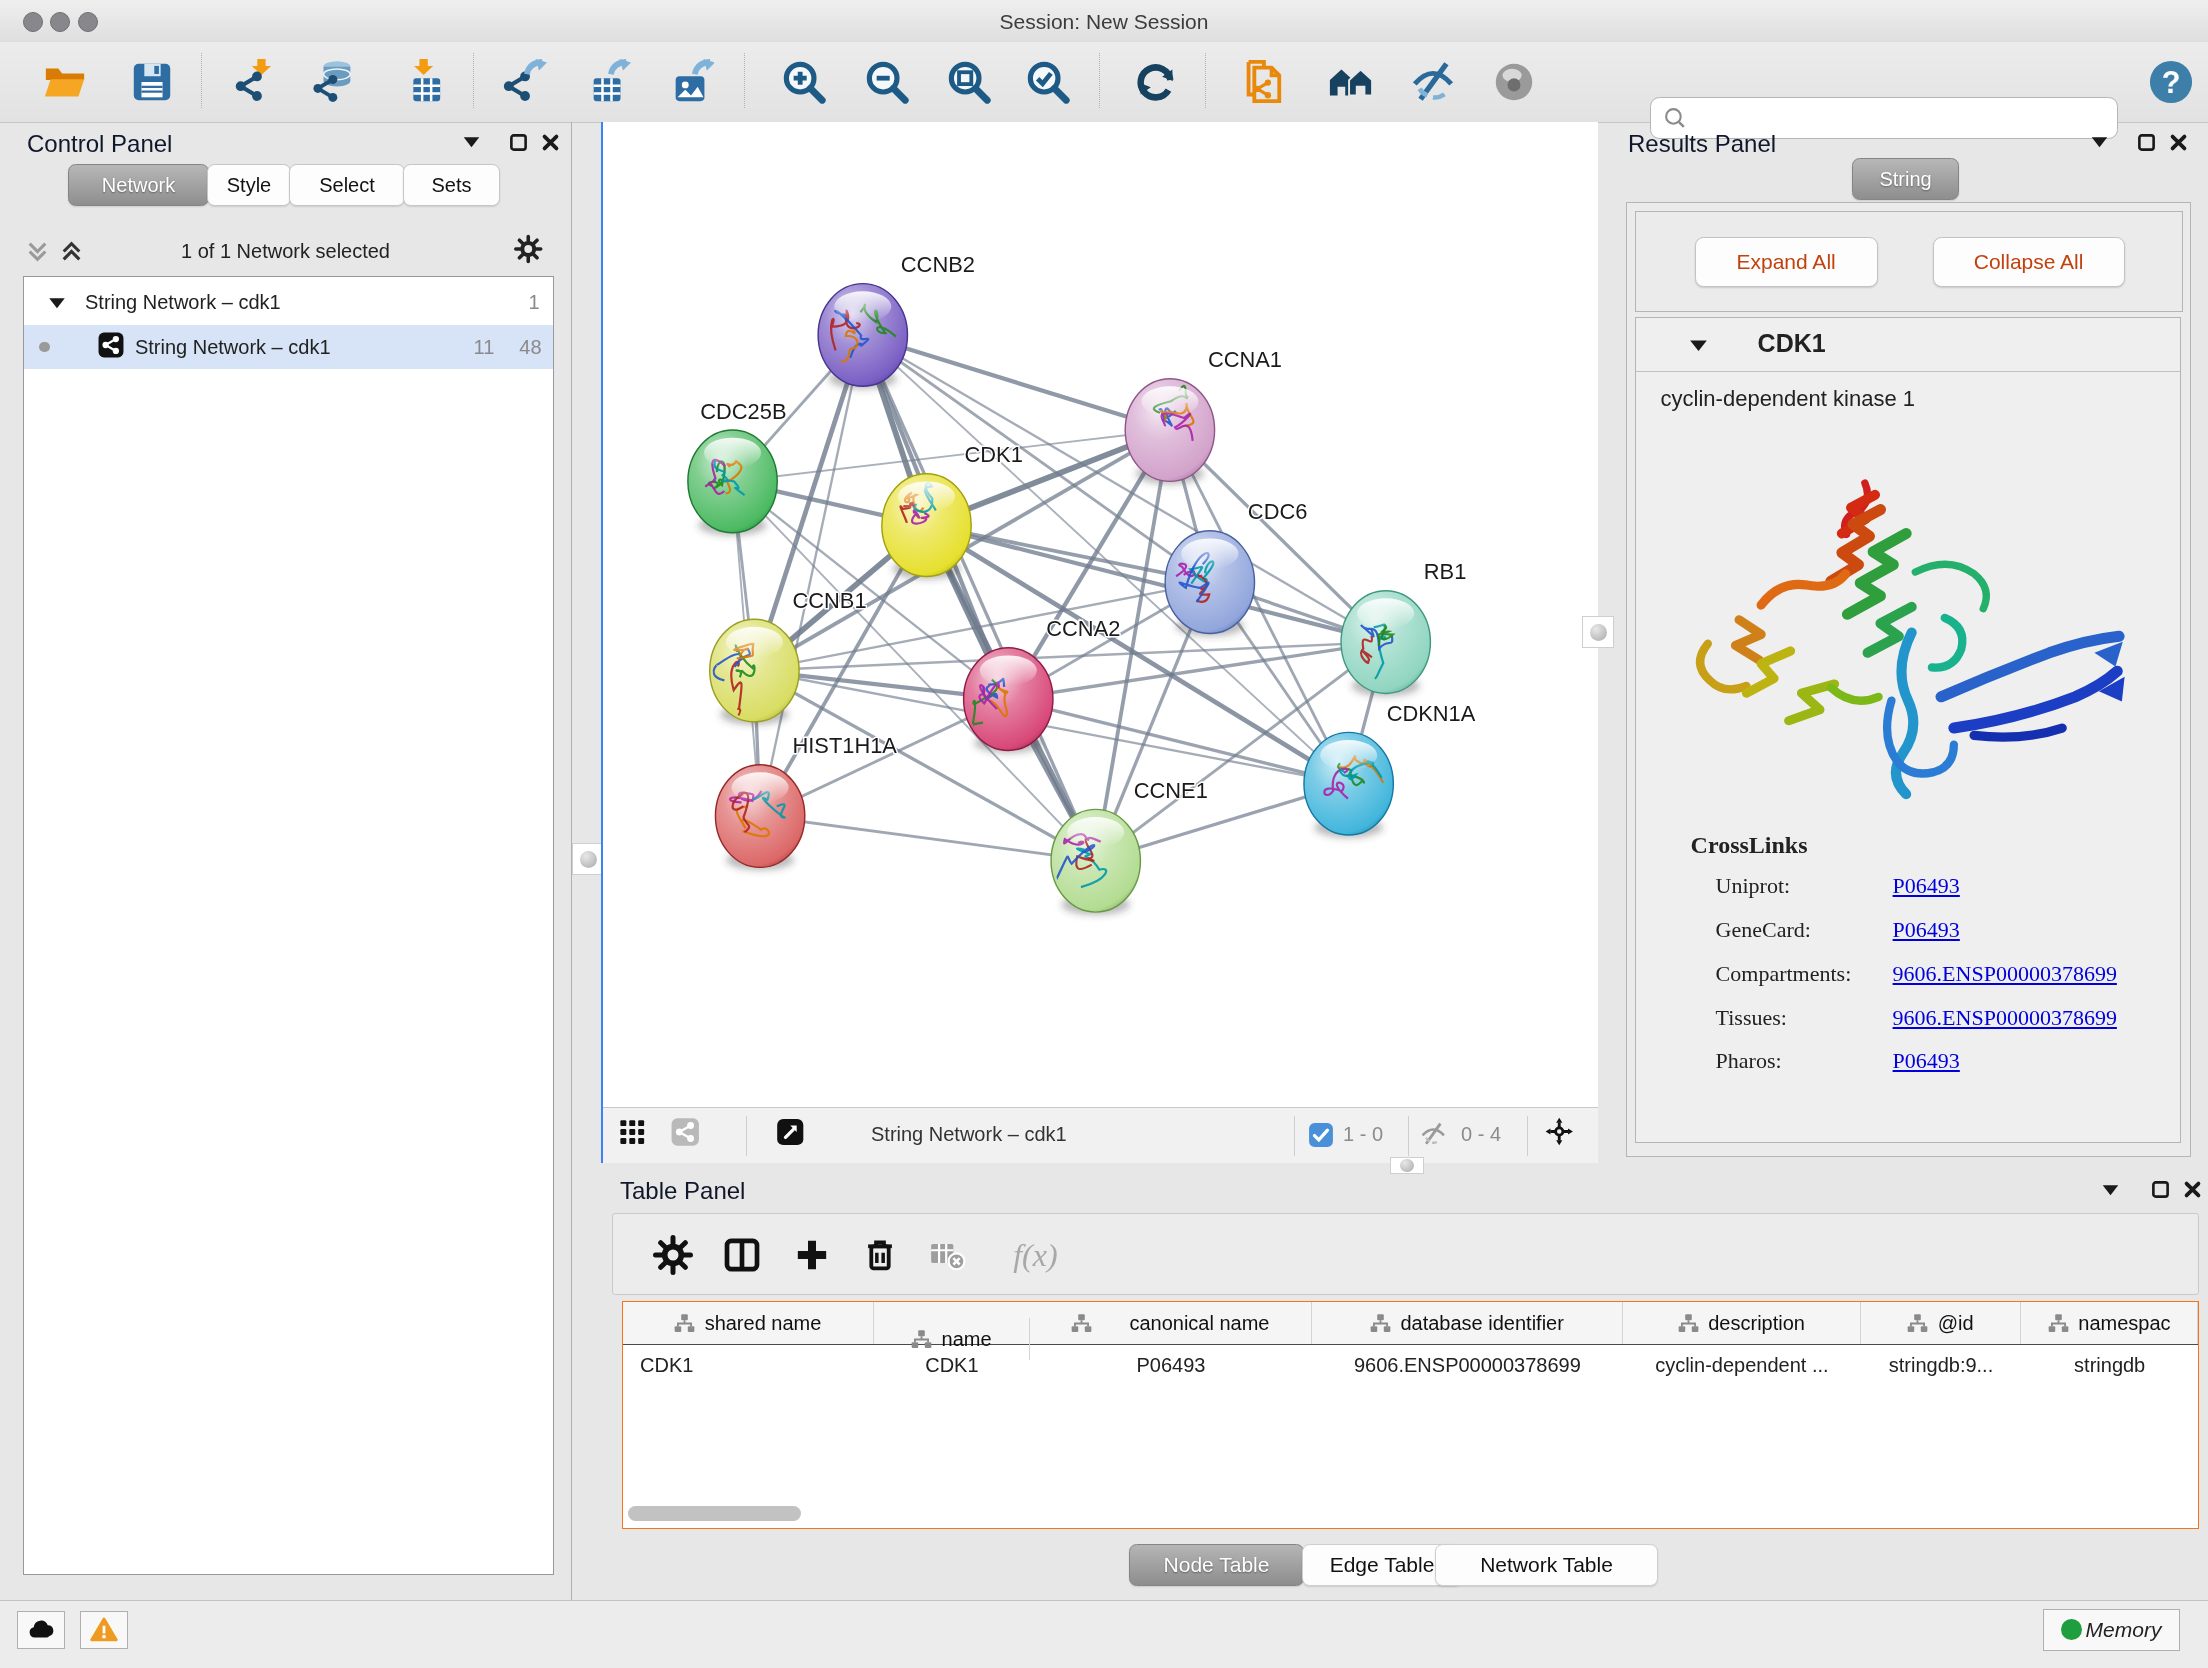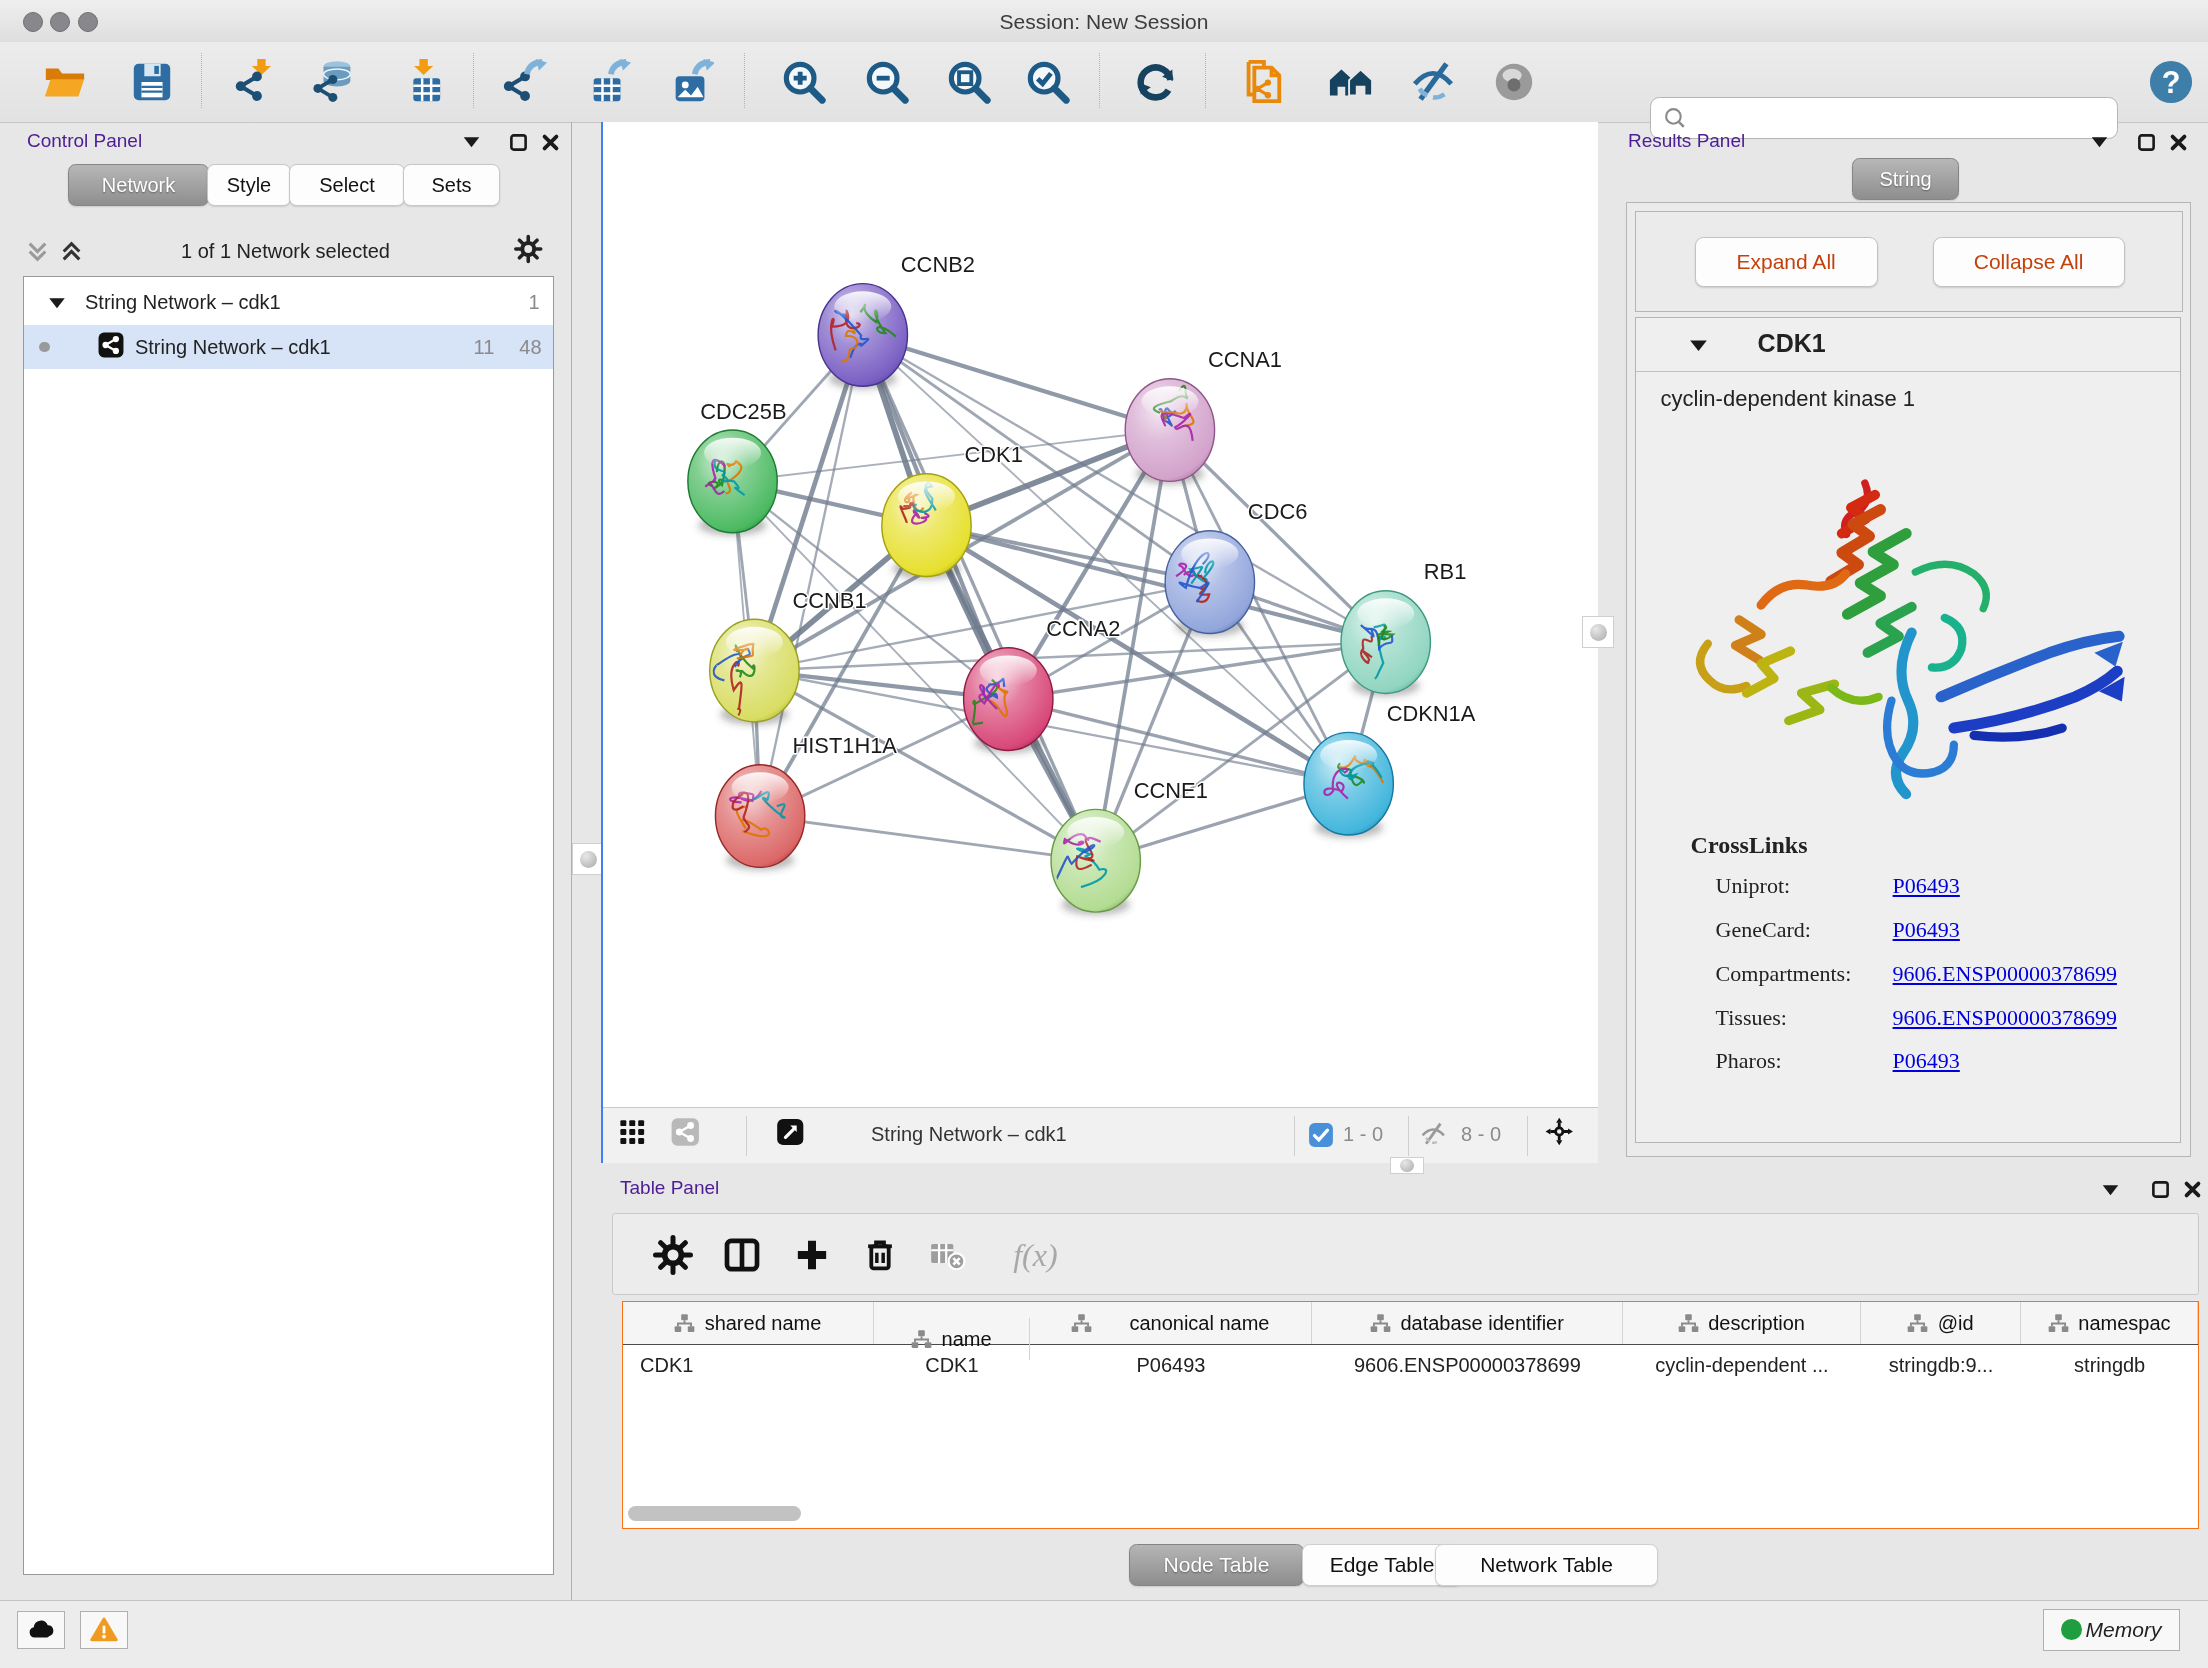--- a/index.html
+++ b/index.html
@@ -16,21 +16,21 @@
   
   #toolbar{left:0;top:42px;width:2208px;height:80px;background:linear-gradient(#ececec,#e2e2e2);
            border-bottom:1px solid #c6c6c6;}
   .tbicon{position:absolute;top:14.3px;width:51px;height:51px;display:flex;
           align-items:center;justify-content:center;cursor:pointer;}
   .tbsep{position:absolute;top:11.4px;height:55px;width:0;border-left:1.9px dotted #b1b1b1;}
   #main-search{position:absolute;left:1650px;top:55px;width:468px;height:42px;border:1px solid #b5b5b5;
                border-radius:9.5px;background:#fff;font-size:21px;padding:0 13.3px 0 49px;box-sizing:border-box;outline:none;}
   #search-glass{position:absolute;left:1663px;top:64px;}
   
-  .panel-title{font-size:19px;color:#4c1d95;}
+  .panel-title{font-size:24px;color:#0f172a;}
   .win-ic{position:absolute;width:28.5px;height:25px;display:flex;align-items:center;justify-content:center;cursor:pointer;}
   .tab{position:absolute;height:40px;border:1px solid #c6c6c6;background:#fdfdfd;border-radius:7.6px;
        display:flex;align-items:center;justify-content:center;font-size:20px;color:#111;
        box-shadow:0 1px 1.9px rgba(0,0,0,.12);cursor:pointer;}
   .tab.sel{background:linear-gradient(#b7b7b7,#8e8e8e);color:#fff;border-color:#858585;
            text-shadow:0 1px 1.9px rgba(0,0,0,.4);}
   
   #control-panel{left:0;top:122px;width:571px;height:1478px;border-right:1px solid #b0b0b0;}
   #cp-listbox{position:absolute;left:23px;top:154px;width:529px;height:1297px;background:#fff;
               border:1px solid #999;}
@@ -679,21 +679,21 @@
       </span>
     <span class="ns-txt" style="left:740px">1 - 0</span>
     <span class="ns-sep" style="left:805px"></span>
     <span class="win-ic" style="left:816px;top:13.3px">
       <svg width="28.5" height="28.5" viewBox="0 0 24 24">
           <path d="M3 13 q9 -10 18 0" stroke="#9a9a9a" stroke-width="2.2" fill="none"></path>
           <path d="M6 20 L18 3" stroke="#9a9a9a" stroke-width="2.4"></path>
           <path d="M6 15 q1 2 3 3 M11 19 q2 0.5 4 -0.5" stroke="#bdbdbd" stroke-width="2" fill="none"></path>
         </svg>
       </span>
-    <span class="ns-txt" style="left:858px">8 - 0</span>
+    <span class="ns-txt" style="left:858px">0 - 4</span>
     <span class="ns-sep" style="left:924px"></span>
     <span class="win-ic" style="left:942px;top:10.5px">
       <svg width="35" height="35" viewBox="0 0 24 24">
           <g stroke="#111" stroke-width="2.4">
             <path d="M12 4.5v4M12 15.5v4M4.5 12h4M15.5 12h4"></path>
           </g>
           <circle cx="12" cy="12" r="3.1" fill="none" stroke="#111" stroke-width="2.4"></circle>
           <path d="M12 0.5 L14.6 4.6 H9.4 Z M12 23.5 L14.6 19.4 H9.4 Z M0.5 12 L4.6 9.4 V14.6 Z M23.5 12 L19.4 9.4 V14.6 Z" fill="#111"></path>
         </svg>
       </span>

